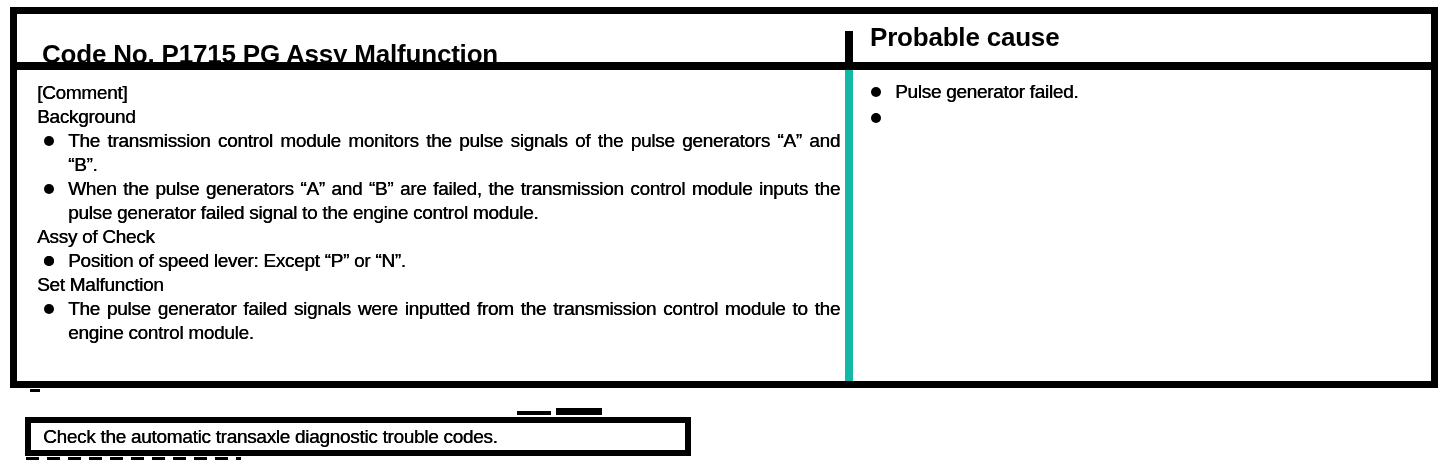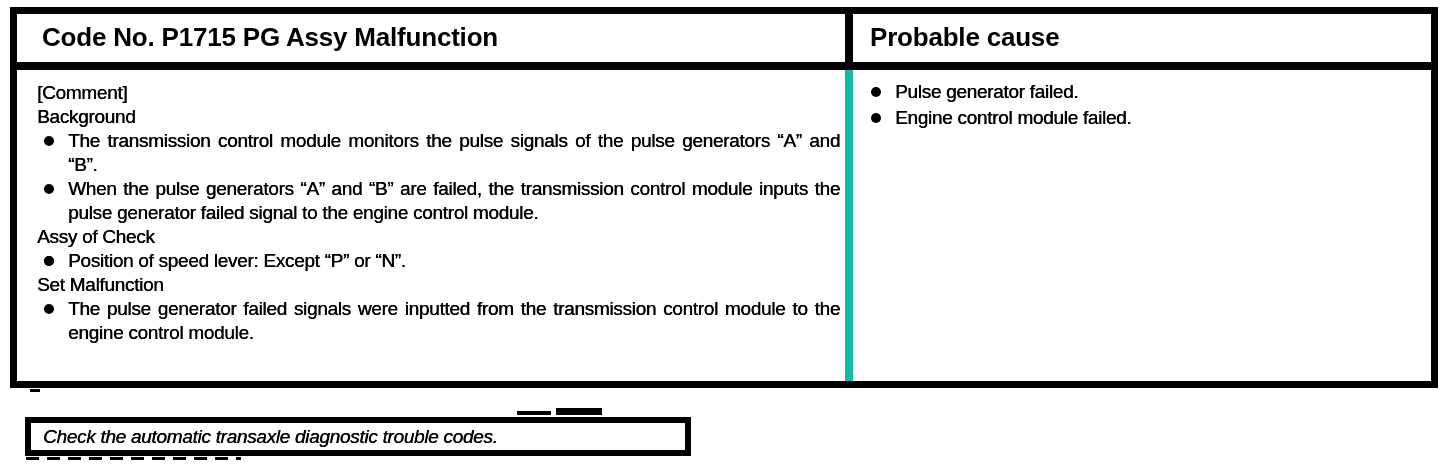--- a/index.html
+++ b/index.html
@@ -29,21 +29,21 @@
     flex: none;
   }
   .header-cell {
     font-size: 26px;
     font-weight: bold;
     letter-spacing: -0.2px;
     line-height: 47px;
     white-space: nowrap;
     overflow: hidden;
   }
-  .header-left  { width: 836px; border-right: 8px solid #000; padding-left: 25px; flex: none; }
+  .header-left  { width: 836px; border-right: 8px solid #000; padding-left: 25px; flex: none; margin-top: 17px; }
   .header-right { flex: 1; padding-left: 17px; }
 
   .body-row { flex: 1; display: flex; }
   .body-left {
     width: 836px; flex: none;
     border-right: 8px solid #14b8a6;
     padding: 11px 5px 0 20px;
   }
   .body-right {
     flex: 1;
@@ -81,21 +81,20 @@
 
   
   .action-box {
     position: absolute;
     left: 25px; top: 417px;
     width: 666px; height: 39px;
     border: 6px solid #000;
     display: flex; align-items: center;
     padding-left: 12px;
     background: #fff;
-    font-style: italic;
   }
   .action-text {
     font-size: 19px;
     letter-spacing: -0.3px;
     white-space: nowrap;
     text-shadow: 0.4px 0 0 #000;
   }
 
   
   .artifact { position: absolute; background: #000; }
@@ -149,21 +148,20 @@
         </div>
       </div>
 
       <div class="body-right">
         <div class="cause-item">
           <span class="bullet-dot"></span>
           <span>Pulse generator failed.</span>
         </div>
         <div class="cause-item">
           <span class="bullet-dot"></span>
-          <span>Engine control module failed.</span>
         </div>
       </div>
 
     </div>
   </div>
 
   <div class="action-box">
     <span class="action-text">Check the automatic transaxle diagnostic trouble codes.</span>
   </div>
 

